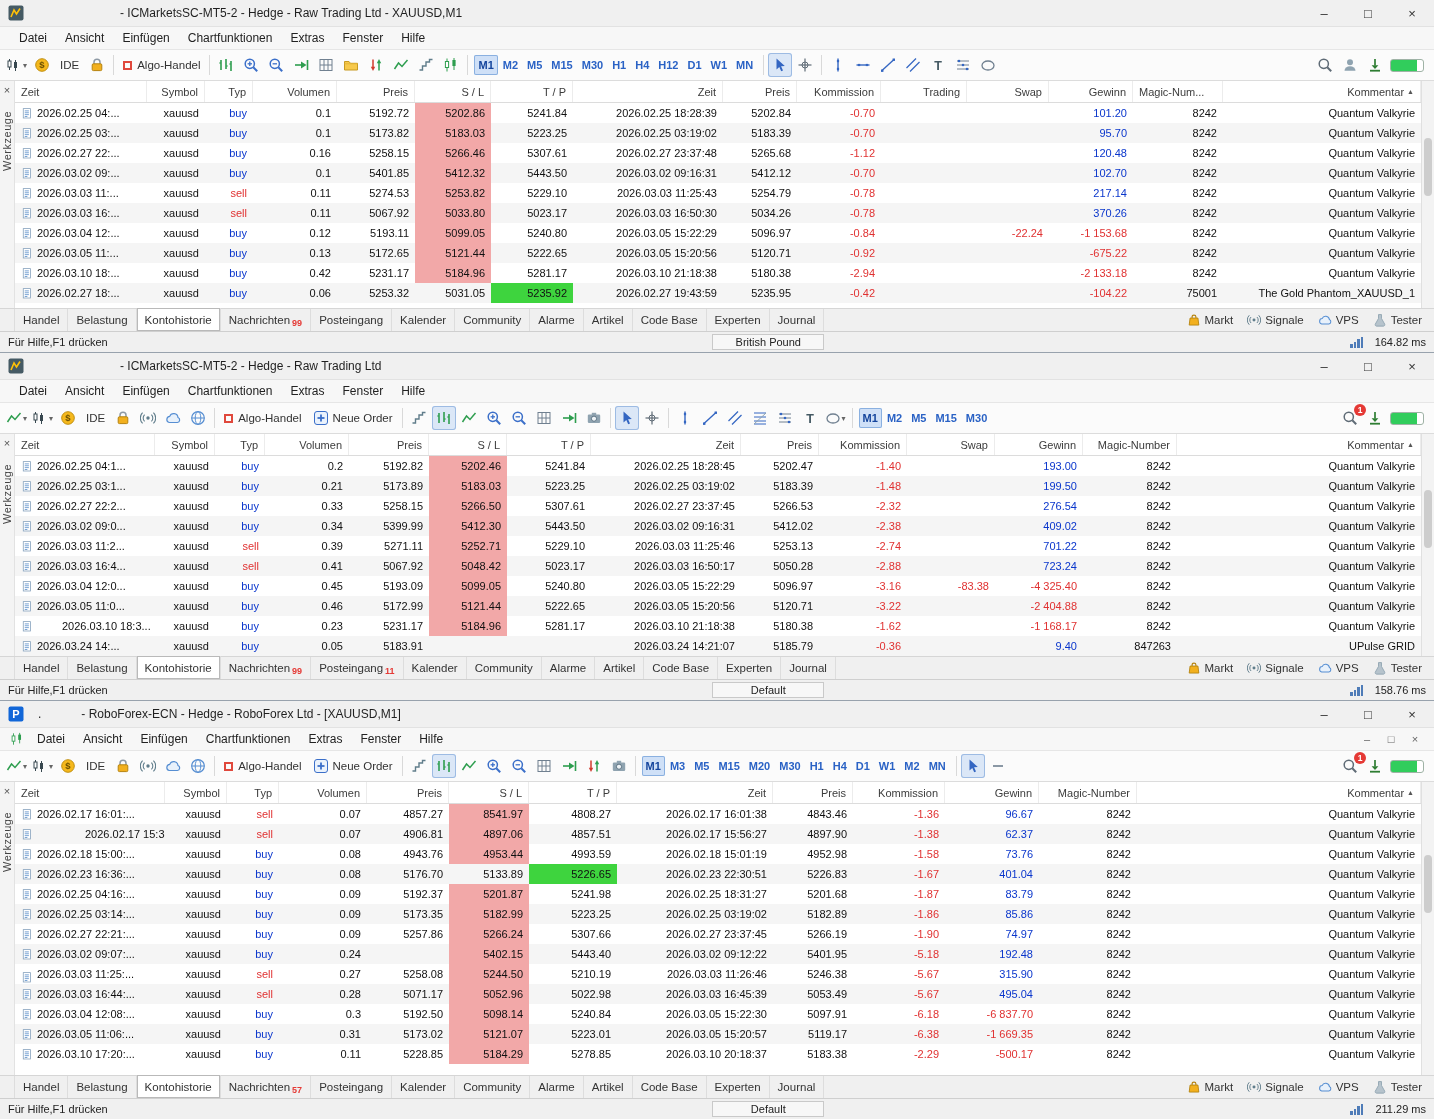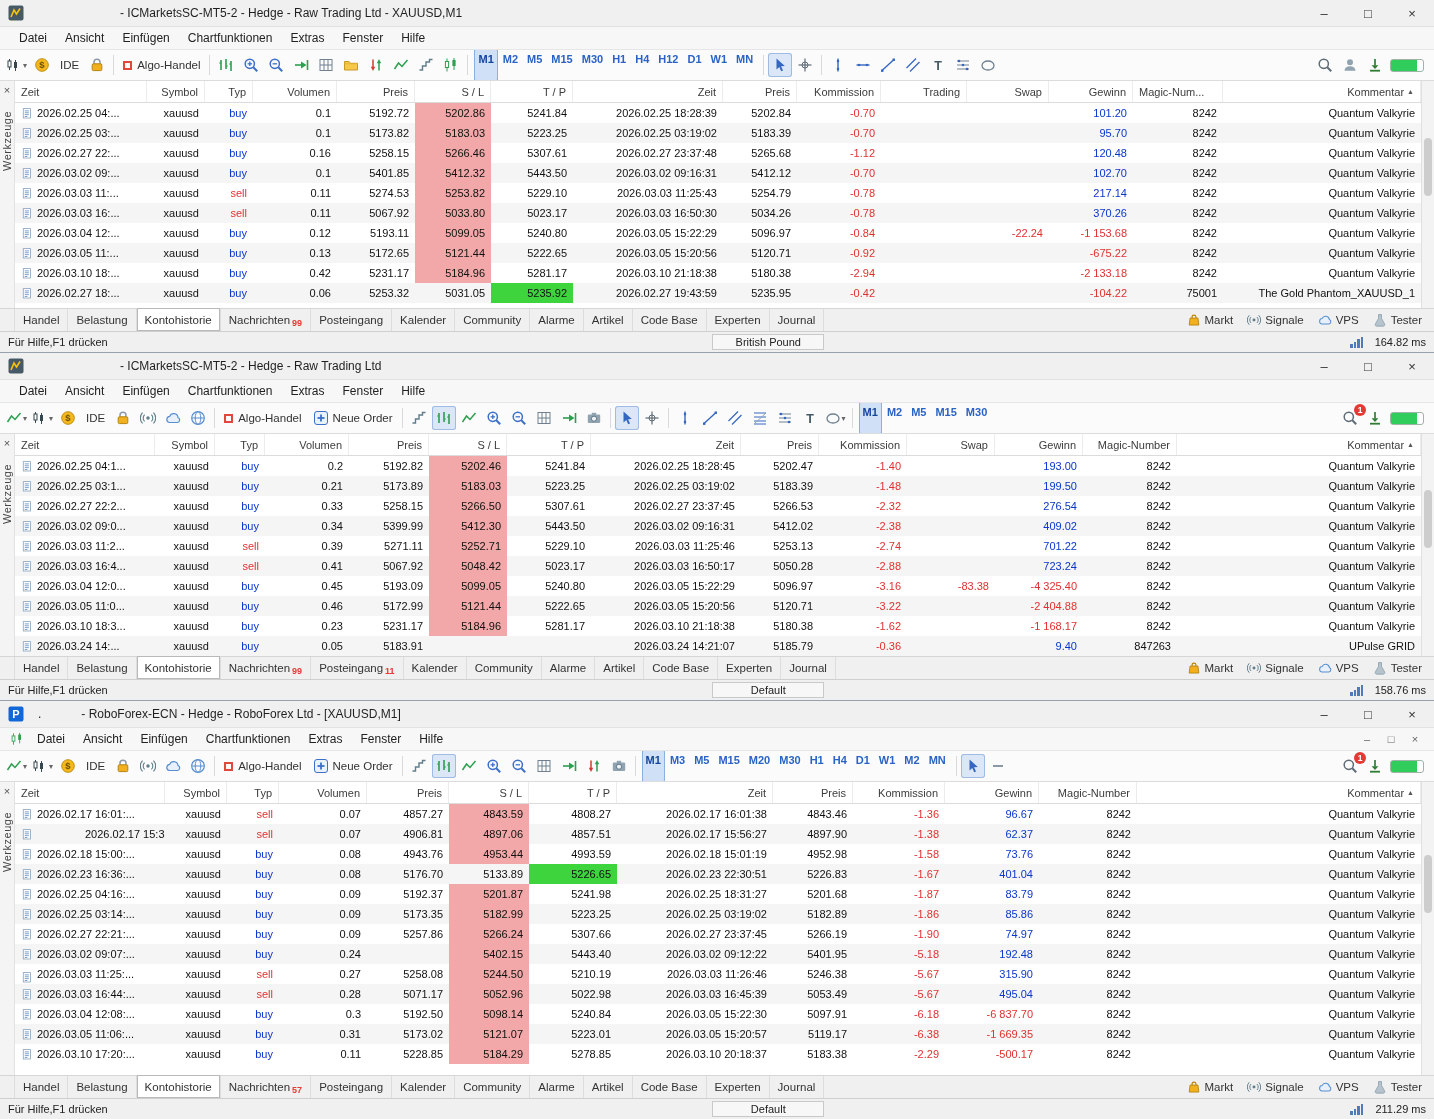--- a/index.html
+++ b/index.html
@@ -24,21 +24,21 @@
 .toolbar{flex:0 0 31px;display:flex;align-items:center;background:#fbfbfb;border-bottom:1px solid #dcdcdc;padding:0 4px;gap:1px;overflow:hidden}
 .tbtn{height:24px;min-width:24px;display:flex;align-items:center;justify-content:center;border-radius:3px;position:relative;padding:0 2px;flex:0 0 auto}
 .tbtn.active{background:#dbe7f7;box-shadow:inset 0 0 0 1px #9dbbe3}
 .tbtn.txt{font-size:11.5px;color:#333;padding:0 5px;gap:4px;white-space:nowrap}
 .tbtn .dd{font-size:8px;color:#666;margin-left:1px}
 .algo{gap:5px;font-size:11.5px;color:#333;padding:0 5px;white-space:nowrap}
 .algo-sq{width:9px;height:9px;border:2.5px solid #e0483c;display:inline-block}
 .tsep{width:1px;height:20px;background:#d9d9d9;margin:0 3px;flex:0 0 1px}
 .tspacer{flex:1 1 auto}
 .tfgroup{display:flex;align-items:center;gap:1px;margin:0 2px;flex:0 0 auto}
-.tf{font-size:11px;color:var(--accent);padding:0 4px;height:32px;line-height:20px;border-radius:2px;font-weight:bold;white-space:nowrap}
+.tf{font-size:11px;color:var(--accent);padding:0 4px;height:20px;line-height:20px;border-radius:2px;font-weight:bold;white-space:nowrap}
 .tf.active{background:#cfe0f7;box-shadow:inset 0 0 0 1px #8ab0e0;color:#14449c}
 .tbadge{position:absolute;top:-2px;right:-4px;background:var(--badge);color:#fff;font-size:8.5px;width:12px;height:12px;border-radius:50%;display:flex;align-items:center;justify-content:center;font-weight:bold}
 .battery{width:34px;height:13px;border-radius:3px;background:linear-gradient(to right,#31cd5c 82%,#fff 82%);border:1px solid #9fb3a6;margin:0 6px 0 2px;flex:0 0 auto}
 .ic{display:inline-flex;align-items:center;justify-content:center}
 .tablewrap{flex:1 1 auto;display:flex;overflow:hidden;background:#fff;position:relative}
 .gutter{flex:0 0 15px;background:#f4f4f4;border-right:1px solid #e2e2e2;display:flex;flex-direction:column;align-items:center}
 .gx{font-size:11px;color:#555;line-height:14px;margin-top:2px}
 .rot{writing-mode:vertical-rl;transform:rotate(180deg);font-size:11px;color:#444;margin-top:14px;letter-spacing:.5px}
 .table{flex:1 1 auto;display:flex;flex-direction:column;overflow:hidden}
 .thead{flex:0 0 22px;display:flex;border-bottom:1px solid #dcdcdc;background:#fff}
@@ -1821,21 +1821,21 @@
                 <span>-2 404.88</span>
               </div>
               <div class="td ar" style="width: 94px; flex: 0 0 94px;">
                 <span>8242</span>
               </div>
               <div class="td ar" style="flex: 1 1 auto;">
                 <span>Quantum Valkyrie</span>
               </div>
             </div>
             <div class="trow">
-              <div class="td al" style="width: 140px; flex: 0 0 140px;">
+              <div class="td al" style="width: 140px; flex: 0 0 140px; gap: 25px;">
                 <span class="ic doc">
                   <svg width="16" height="16" viewBox="0 0 16 16">
                     <rect x="3" y="1.5" width="9.5" height="12.5" fill="#fff" stroke="#7f9cb9"></rect>
                     <line x1="5" y1="4.5" x2="10.5" y2="4.5" stroke="#4e86c6"></line>
                     <line x1="5" y1="7" x2="10.5" y2="7" stroke="#4e86c6"></line>
                     <line x1="5" y1="9.5" x2="10.5" y2="9.5" stroke="#4e86c6"></line>
                     <line x1="5" y1="12" x2="8.5" y2="12" stroke="#4e86c6"></line>
                   </svg>
                 </span>
                 <span>2026.03.10 18:3...</span>
@@ -2350,21 +2350,21 @@
               <div class="td ar c-sell" style="width: 52px; flex: 0 0 52px;">
                 <span>sell</span>
               </div>
               <div class="td ar" style="width: 88px; flex: 0 0 88px;">
                 <span>0.07</span>
               </div>
               <div class="td ar" style="width: 82px; flex: 0 0 82px;">
                 <span>4857.27</span>
               </div>
               <div class="td ar bg-sl" style="width: 80px; flex: 0 0 80px;">
-                <span>4843.59</span>
+                <span>8541.97</span>
               </div>
               <div class="td ar" style="width: 88px; flex: 0 0 88px;">
                 <span>4808.27</span>
               </div>
               <div class="td ar" style="width: 156px; flex: 0 0 156px;">
                 <span>2026.02.17 16:01:38</span>
               </div>
               <div class="td ar" style="width: 80px; flex: 0 0 80px;">
                 <span>4843.46</span>
               </div>

